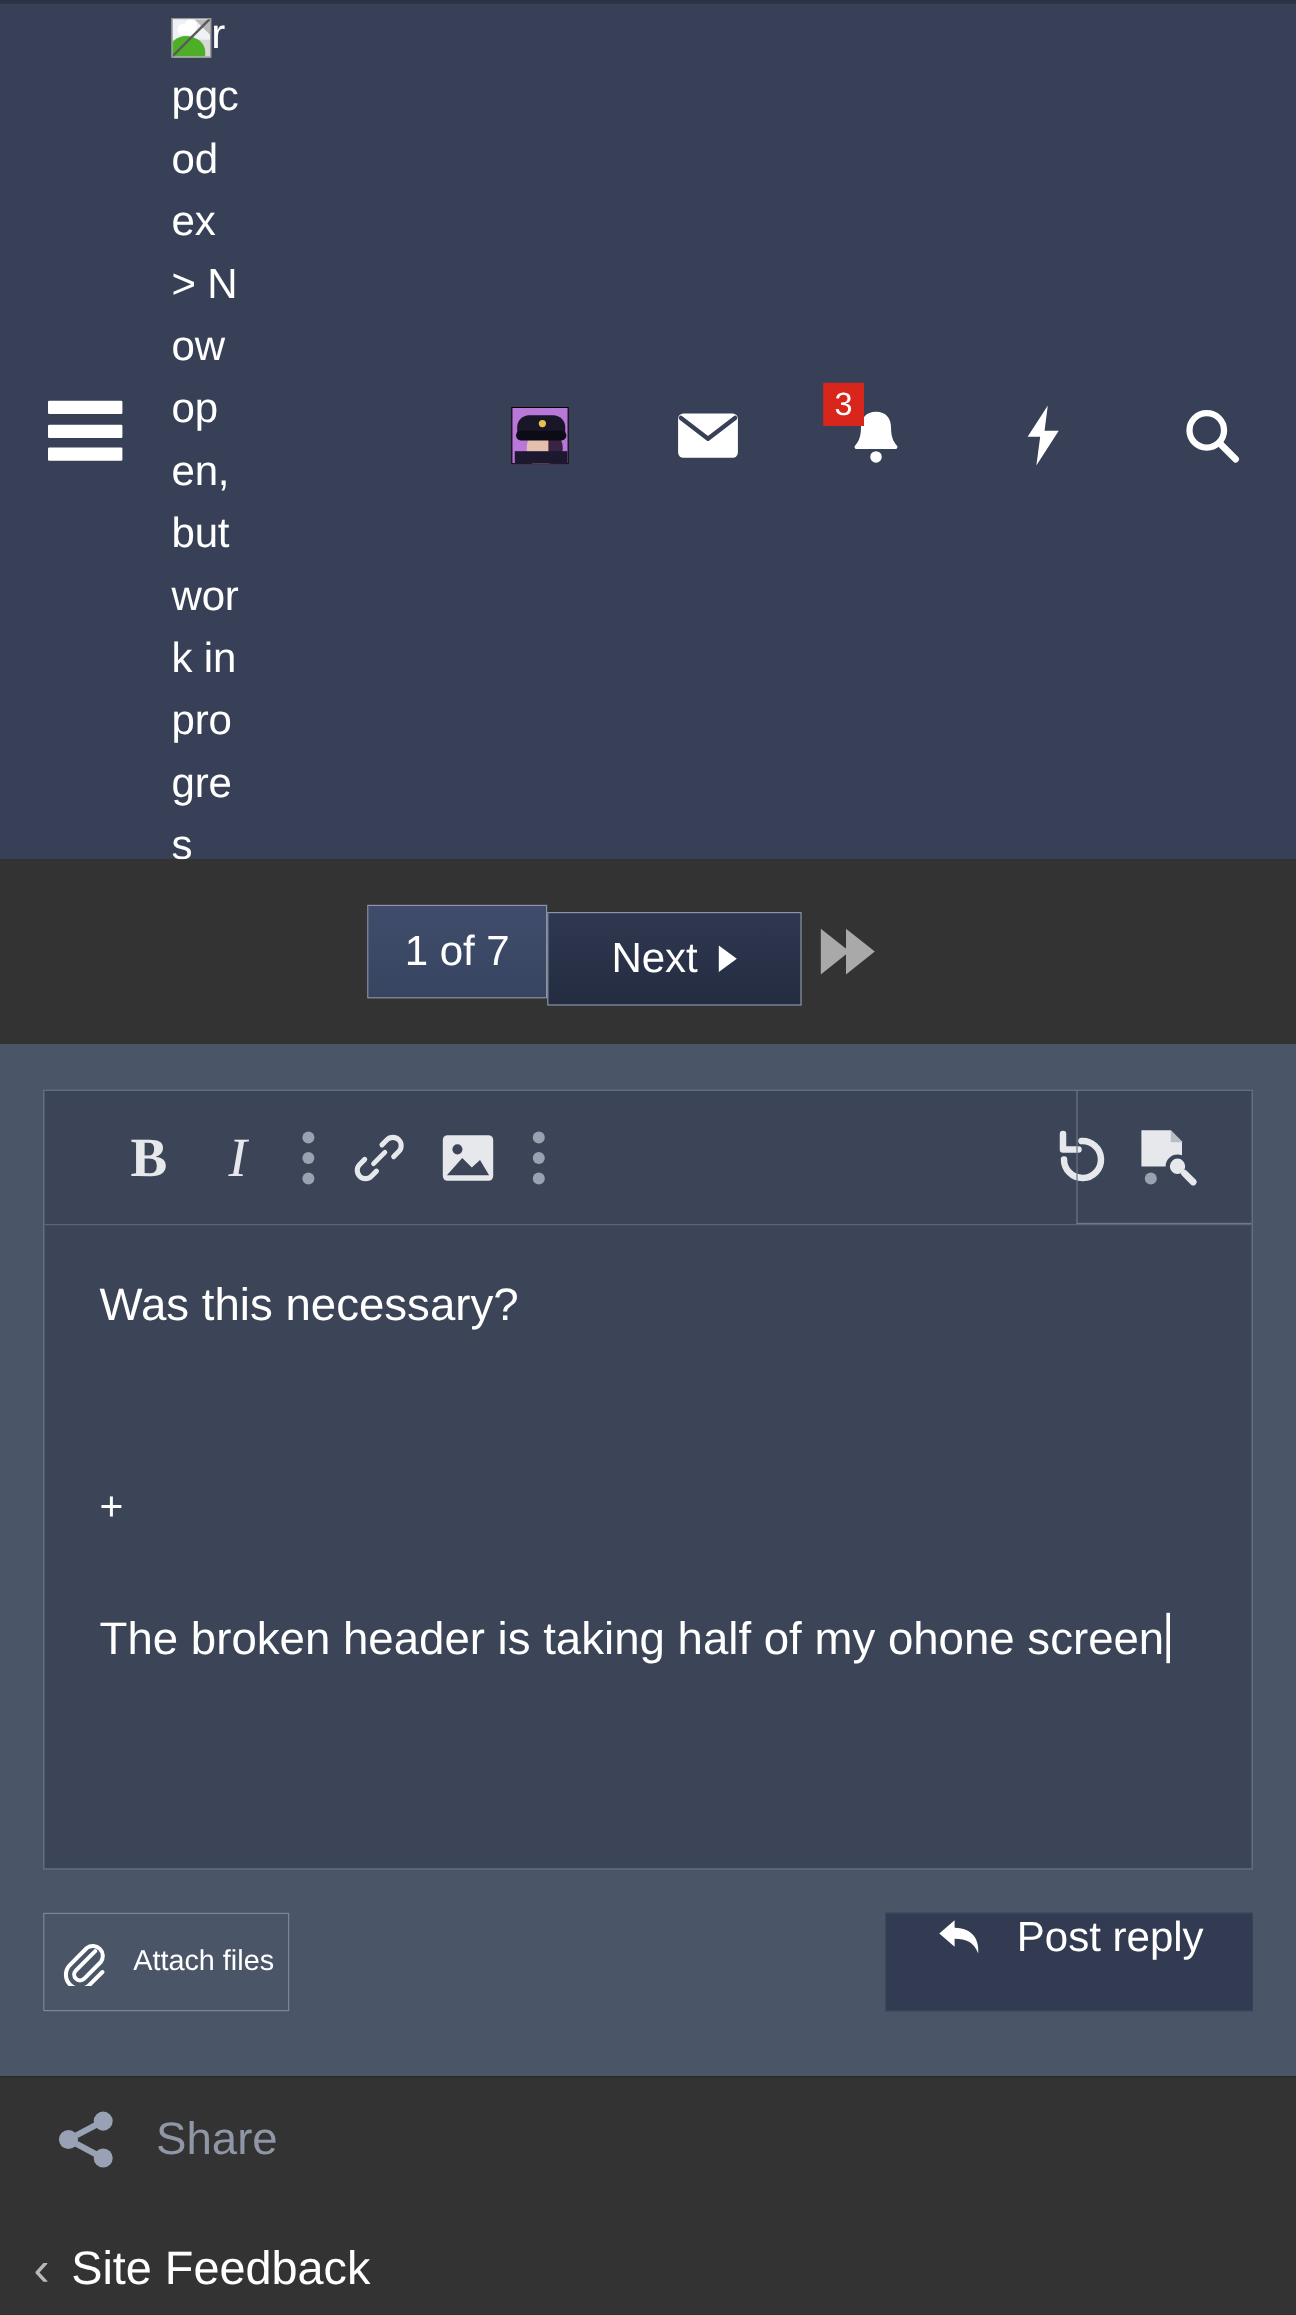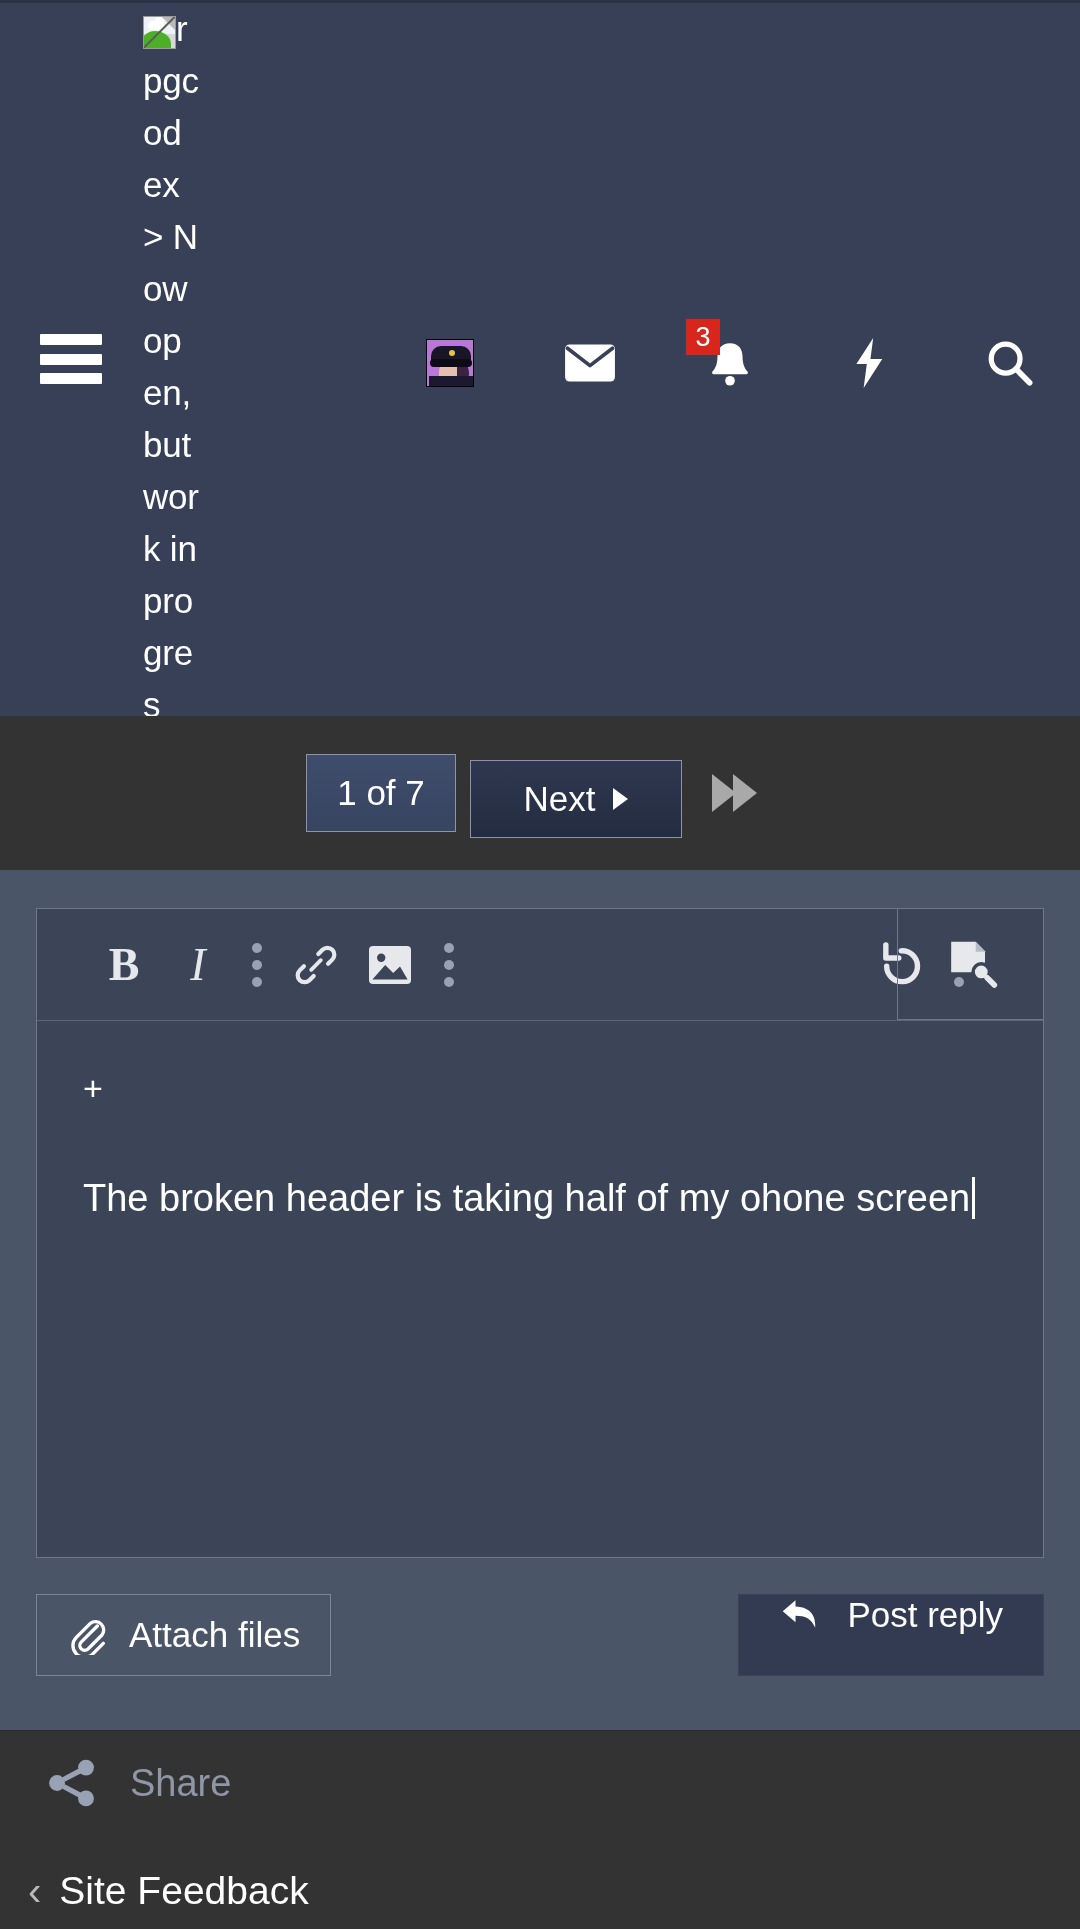--- a/index.html
+++ b/index.html
@@ -165,21 +165,20 @@
 
   
   .pagebar {
     position: relative;
     width: 1080px;
     height: 154px;
     background: #333333;
     display: flex;
     align-items: center;
     padding-left: 306px;
-    gap: 14px;
   }
   .page-btn {
     height: 78px;
     min-width: 150px;
     border: 1px solid #8b95a8;
     background: linear-gradient(#3f4c6b, #384561);
     color: #ffffff;
     font-size: 35px;
     display: flex;
     align-items: center;
@@ -283,25 +282,25 @@
   .editor-actions {
     position: relative;
     margin-top: 36px;
     width: 1008px;
     display: flex;
     align-items: center;
     justify-content: space-between;
   }
   .attach-btn {
     height: 82px;
-    padding: 0 30px;
+    padding: 0 12px;
     border: 1px solid #7c8699;
     background: transparent;
     color: #ffffff;
-    font-size: 35px;
+    font-size: 24px;
     display: flex; align-items: center; gap: 22px;
     cursor: pointer;
     font-family: "Liberation Sans", sans-serif;
   }
   .post-btn {
     height: 82px;
     padding: 0 40px;
     border: 1px solid #39425a;
     background: #323b52;
     color: #ffffff;
@@ -483,20 +482,21 @@
             <path d="M3.5 2.5 H14 L18 6.5 V15.5 H3.5 Z" fill="#e6e8ec"></path>
             <path d="M14 2.5 V6.8 H18.2 Z" fill="#b7bcc6"></path>
             <circle cx="16.4" cy="15.4" r="3.5" fill="#e6e8ec" stroke="#3b4557" stroke-width="1.5"></circle>
             <line x1="18.9" y1="17.9" x2="22" y2="21" stroke="#e6e8ec" stroke-width="2.4" stroke-linecap="round"></line>
           </svg>
         </div>
 
       </div>
 
       <div class="editor-body">
+        <div class="para">Was this necessary?</div>
         <div class="plus">+</div>
         <div><span>The broken header is taking half of my ohone screen</span><span class="caret"></span></div>
       </div>
 
     </div>
 
     <div class="editor-actions">
       <div class="attach-btn">
         <svg width="40" height="40" viewBox="0 0 24 24">
           <path d="M18.2 6.6 L8.5 16.3 A2.9 2.9 0 0 0 12.6 20.4 L21 12 A5 5 0 0 0 14 5 L5.6 13.4 A7 7 0 0 0 15.5 23.3 L21.8 17" stroke="#ffffff" stroke-width="2" fill="none" stroke-linecap="round" stroke-linejoin="round"></path>

